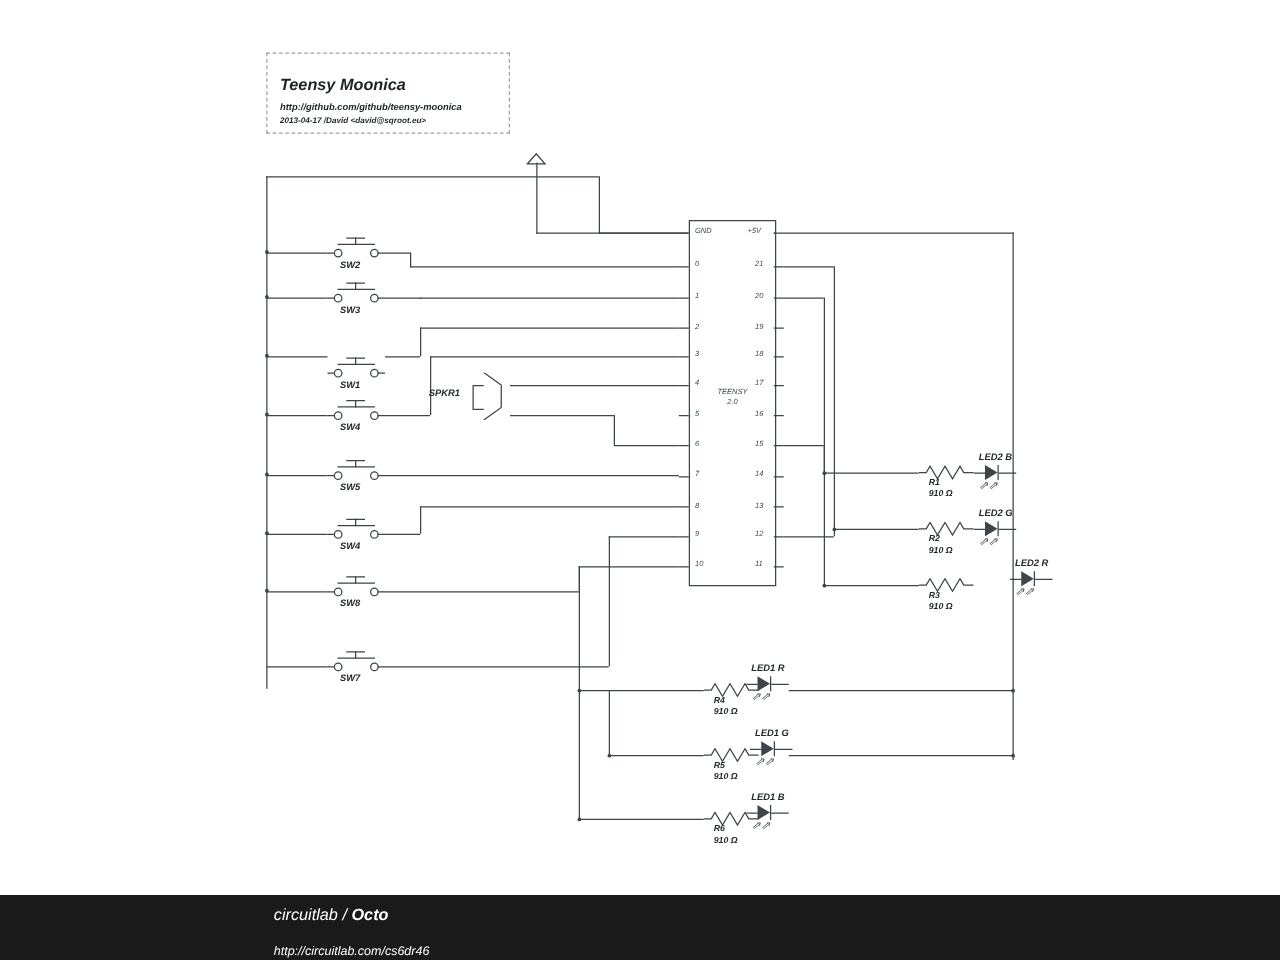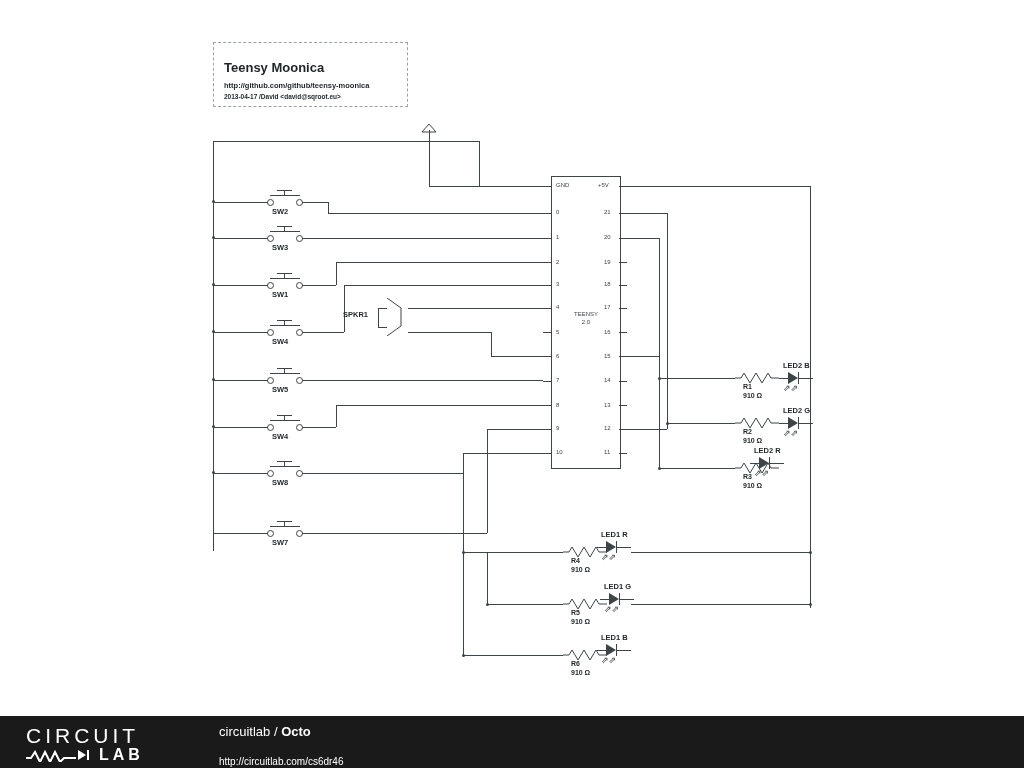--- a/index.html
+++ b/index.html
@@ -1,17 +1,17 @@
 <!DOCTYPE html>
 <html><head>
 <meta charset="utf-8">
 <style>
   html,body{margin:0;padding:0;}
   body{width:1024px;height:768px;background:#ffffff;font-family:"Liberation Sans",sans-serif;overflow:hidden;}
-  #stage{position:relative;width:900px;height:768px;background:#fde047;}
+  #stage{position:relative;width:900px;height:768px;background:#fde047;font-style:italic;}
 
   
   #sheet{position:absolute;left:0;top:0;width:1024px;height:716px;background:#fff;}
 
   .wire{position:absolute;background:#3d4548;}
   .wire.h{height:1px;}
   .wire.v{width:1px;}
   .pin{position:absolute;color:#3d4548;font-size:6px;white-space:nowrap;}
 
   
@@ -181,21 +181,21 @@
         <div class="t2"></div>
         <div class="lead-l"></div>
         <div class="lead-r"></div>
       <div class="name">SW3</div>
     </div>
     <div class="wire h" style="left:213px;top:237.5px;width:49px;"></div>
     <div class="wire h" style="left:308px;top:237.5px;width:28px;"></div>
     <div class="wire v" style="left:336px;top:237.5px;height:1px;"></div>
     <div class="wire h" style="left:336px;top:238px;width:207px;"></div>
 
-    <div class="sw" style="left:262px;top:273px;">
+    <div class="sw" style="left:262px;top:286px;">
       <div class="cap"></div>
         <div class="stem"></div>
         <div class="bar"></div>
       <div class="t1"></div>
         <div class="t2"></div>
         <div class="lead-l"></div>
         <div class="lead-r"></div>
       <div class="name">SW1</div>
     </div>
     <div class="wire h" style="left:213px;top:284.5px;width:49px;"></div>
@@ -330,21 +330,21 @@
     <div class="wire h" style="left:659px;top:468px;width:76px;"></div>
     <div class="wire v" style="left:659px;top:238px;height:230px;"></div>
     <div class="wire h" style="left:627px;top:238px;width:32px;"></div>
     <div class="res" style="left:735px;top:462px;">
       <svg width="44" height="12" viewBox="0 0 44 12">
         <polyline points="0,6 6,6 9,1 15,11 21,1 27,11 33,1 36,6 44,6" fill="none" stroke="#3d4548" stroke-width="1"></polyline>
       </svg>
       <div class="rn">R3</div>
       <div class="rv">910 Ω</div>
     </div>
-    <div class="led" style="left:750px;top:456px;">
+    <div class="led" style="left:808px;top:456px;">
       <div class="name">LED2 R</div>
       <div class="lead-l"></div>
         <div class="tri"></div>
         <div class="barv"></div>
         <div class="lead-r"></div>
       <div class="rays">⇗⇗</div>
     </div>
 
     <div class="wire v" style="left:667px;top:213px;height:210px;"></div>
     <div class="wire h" style="left:627px;top:213px;width:40px;"></div>
@@ -416,29 +416,20 @@
     <div class="node" style="left:665.5px;top:422px;"></div>
     <div class="node" style="left:657.5px;top:467px;"></div>
     <div class="node" style="left:461.5px;top:551px;"></div>
     <div class="node" style="left:485.5px;top:603px;"></div>
     <div class="node" style="left:461.5px;top:654px;"></div>
     <div class="node" style="left:808.5px;top:551px;"></div>
     <div class="node" style="left:808.5px;top:603px;"></div>
   </div>
 
   <div id="footer">
-    <div id="logo">
-      <div class="word">CIRCUIT</div>
-      <svg class="wave" width="50" height="14" viewBox="0 0 50 14">
-        <polyline points="0,10 5,10 9,4 14,14 19,4 24,14 29,4 34,14 38,10 50,10" fill="none" stroke="#ffffff" stroke-width="2"></polyline>
-      </svg>
-      <div class="diode"></div>
-      <div class="diodebar"></div>
-      <div class="word2">LAB</div>
-    </div>
     <div id="credit">
       <span>circuitlab</span>
       <span>/</span>
       <b>Octo</b>
     </div>
     <div id="url">http://circuitlab.com/cs6dr46</div>
   </div>
 
 </div>
 

